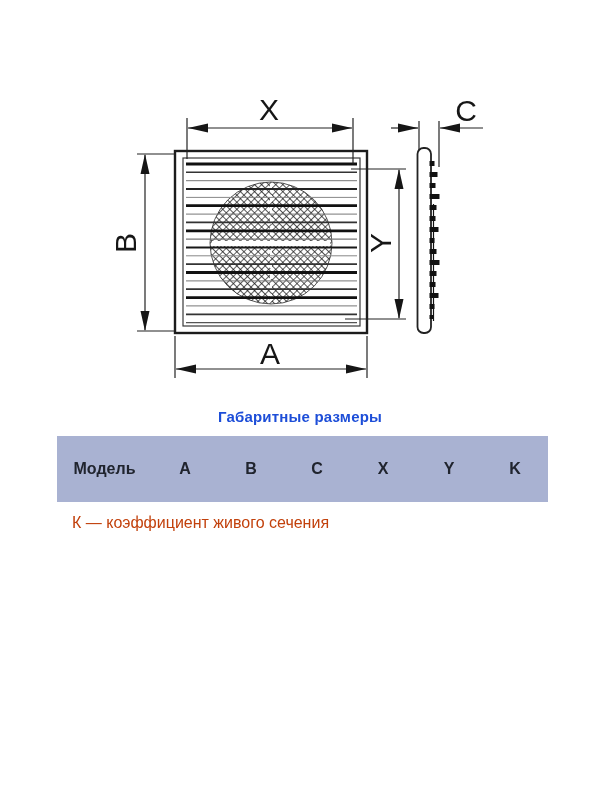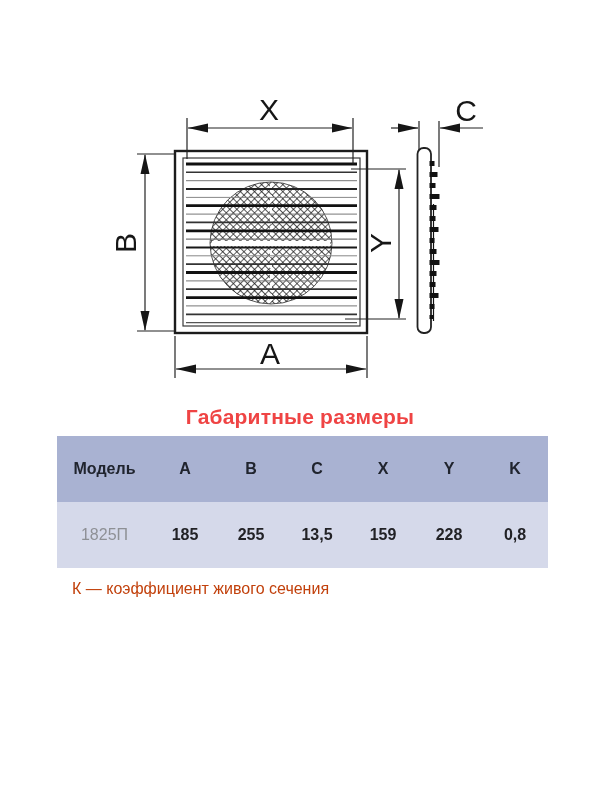--- a/index.html
+++ b/index.html
@@ -19,23 +19,23 @@
   }
   #drawing text {
     font-family: "Liberation Sans", sans-serif;
     font-size: 30px;
     fill: #161616;
   }
   .section-title {
     height: 38px;
     line-height: 38px;
     text-align: center;
-    font-size: 21px;
+    font-size: 15px;
     font-weight: bold;
-    color: #ef4444;
+    color: #1d4ed8;
     letter-spacing: 0.2px;
   }
   table.specs {
     border-collapse: collapse;
     width: 491px;
     margin-left: 57px;
     table-layout: fixed;
   }
   table.specs td, table.specs th {
     text-align: center;
@@ -200,25 +200,16 @@
       <th>Модель</th>
       <th>A</th>
       <th>B</th>
       <th>C</th>
       <th>X</th>
       <th>Y</th>
       <th>K</th>
     </tr>
   </thead>
   <tbody>
-    <tr class="alt">
-      <td class="model">1825П</td>
-      <td class="val">185</td>
-      <td class="val">255</td>
-      <td class="val">13,5</td>
-      <td class="val">159</td>
-      <td class="val">228</td>
-      <td class="val">0,8</td>
-    </tr>
   </tbody>
 </table>
 
 <div class="footnote">К — коэффициент живого сечения</div>
 
 </body></html>

